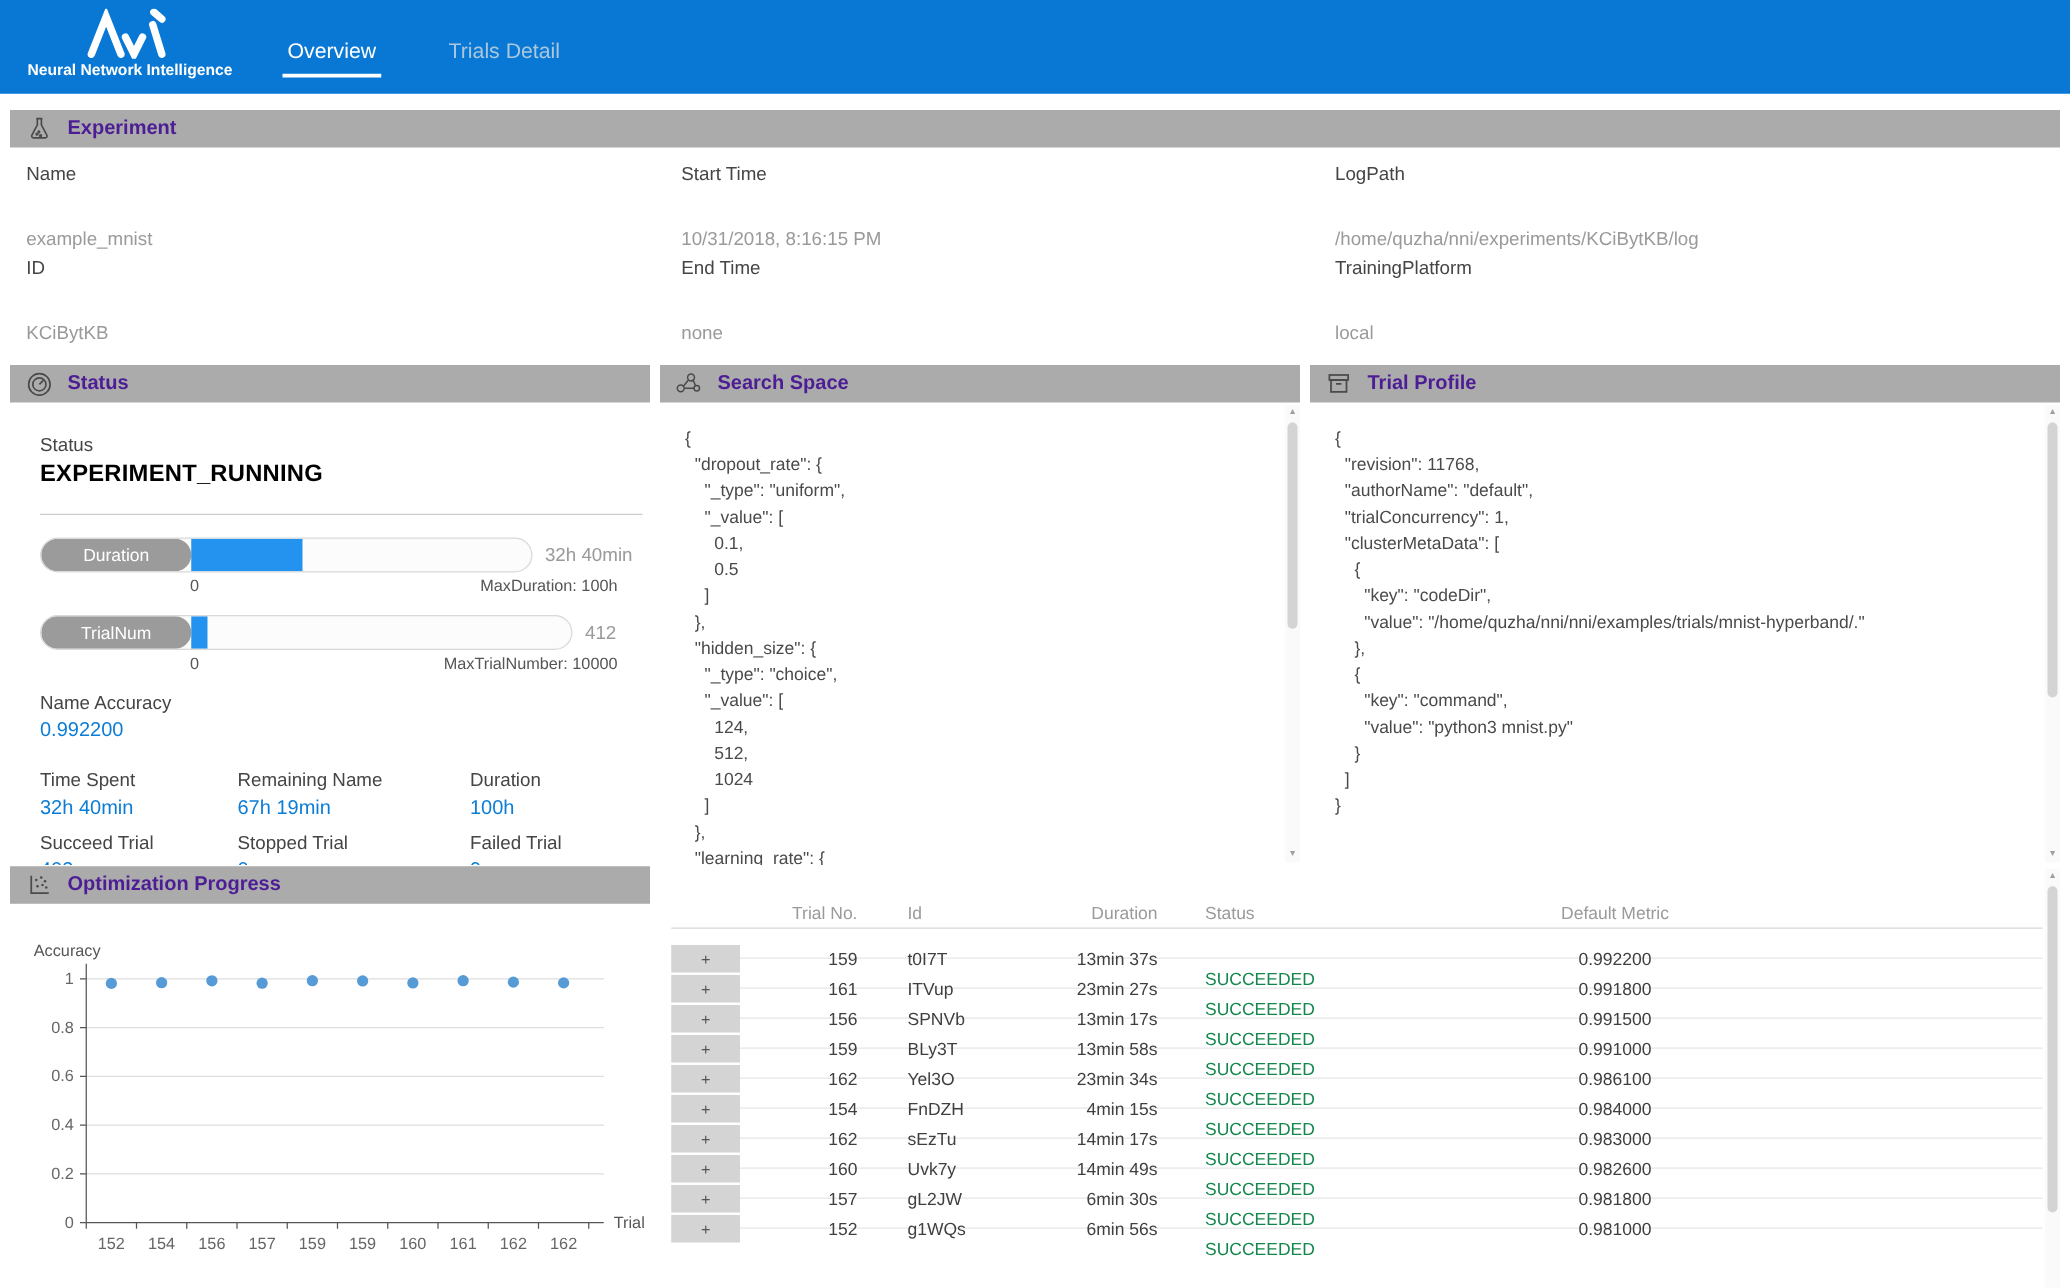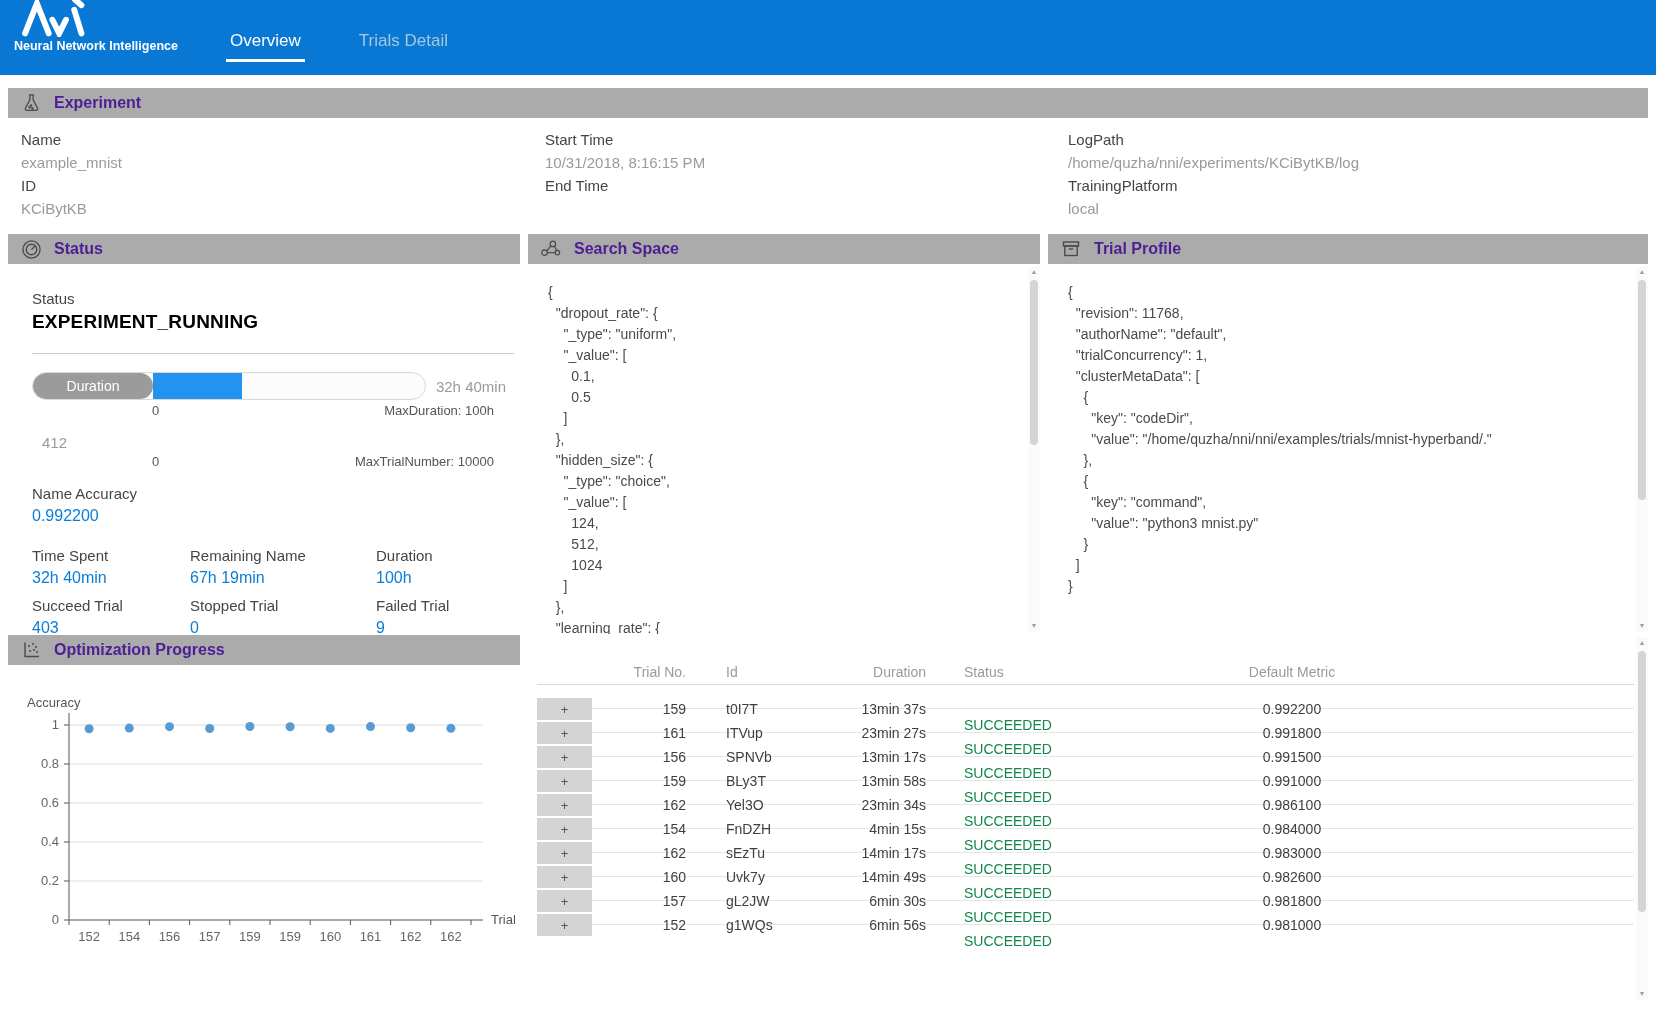--- a/index.html
+++ b/index.html
@@ -1,34 +1,34 @@
 <!DOCTYPE html>
 <html><head>
 <meta charset="utf-8">
 <style>
   * { box-sizing: border-box; margin: 0; padding: 0; }
   html,body { width: 1656px; height: 1030px; background:#fff;
     font-family:"Liberation Sans","DejaVu Sans",sans-serif; color:#444; overflow:hidden;}
   
   .topbar{height:75px;background:#0878d4;display:flex;align-items:stretch;}
-  .brand{margin-left:14px;width:180px;display:flex;flex-direction:column;align-items:flex-start;justify-content:flex-end;padding-bottom:22px;}
+  .brand{margin-left:14px;width:180px;display:flex;flex-direction:column;align-items:center;justify-content:flex-end;padding-bottom:12px;}
   .brand svg{display:block;}
   .brand-text{color:#fff;font-size:12.5px;font-weight:bold;margin-top:2px;white-space:nowrap;}
   .tabs{display:flex;align-items:center;margin-left:32px;gap:50px;padding-top:12px;}
   .tab{font-size:17px;color:#a9c7dd;padding:6px 4px 8px;cursor:pointer;border-bottom:3px solid transparent;}
   .tab.active{color:#fff;border-bottom-color:#fff;}
   
   .sec-bar{height:30px;background:#ababab;display:flex;align-items:center;padding-left:12px;}
   .sec-bar .sec-icon{width:22px;height:22px;display:flex;align-items:center;justify-content:center;margin-right:12px;}
   .sec-title{font-size:16px;font-weight:600;color:#4c1d95;}
   .page{padding:13px 8px 0 8px;}
   
   .exp-info{display:grid;grid-template-columns:524px 523px 1fr;padding:10px 0 14px 13px;}
   .kv .k{font-size:15px;color:#454545;line-height:23px;}
-  .kv .v{font-size:15px;color:#9a9a9a;line-height:23px;}
+  .kv .v{font-size:15px;color:#9a9a9a;line-height:23px;margin-top:29px;}
   
   .top-panels{display:grid;grid-template-columns:512px 512px 1fr;gap:8px;margin-top:0;}
   .bottom-panels{display:grid;grid-template-columns:512px 1fr;gap:16px;margin-top:1px;}
   .panel{position:relative;}
   .panel-body{height:370px;position:relative;overflow:hidden;}
   .bottom-panels .panel-body{height:367px;}
   
   .status-body{padding:26px 14px 0 24px;}
   .small-label{font-size:15px;color:#454545;}
   .status-value{font-size:19px;font-weight:bold;color:#000000;margin-top:4px;letter-spacing:.2px;}
@@ -113,20 +113,21 @@
     <div class="kv">
       <div class="k">Name</div>
       <div class="v">example_mnist</div>
       <div class="k">ID</div>
       <div class="v">KCiBytKB</div>
     </div>
     <div class="kv">
       <div class="k">Start Time</div>
       <div class="v">10/31/2018, 8:16:15 PM</div>
       <div class="k">End Time</div>
+      <div class="v">none</div>
     </div>
     <div class="kv">
       <div class="k">LogPath</div>
       <div class="v">/home/quzha/nni/experiments/KCiBytKB/log</div>
       <div class="k">TrainingPlatform</div>
       <div class="v">local</div>
     </div>
   </div>
 
   <div class="top-panels">
@@ -155,20 +156,26 @@
             </div>
           </div>
           <div class="pbar-value">32h 40min</div>
         </div>
         <div class="pbar-sub">
           <span>0</span>
           <span>MaxDuration: 100h</span>
         </div>
 
         <div class="pbar-row">
+          <div class="pbar">
+            <div class="pbar-label">TrialNum</div>
+            <div class="pbar-track">
+              <div class="pbar-fill" style="width: 4.12%;"></div>
+            </div>
+          </div>
           <div class="pbar-value">412</div>
         </div>
         <div class="pbar-sub">
           <span>0</span>
           <span>MaxTrialNumber: 10000</span>
         </div>
 
         <div class="small-label acc-label">Name Accuracy</div>
         <div class="blue-val">0.992200</div>
 

